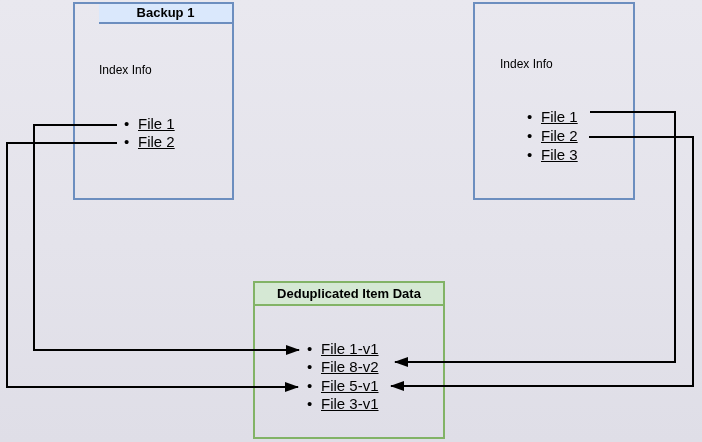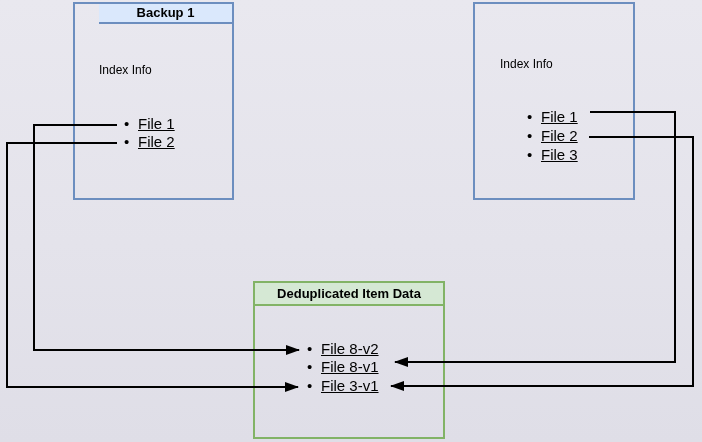--- a/index.html
+++ b/index.html
@@ -55,22 +55,23 @@
     <ul class="list">
       <li>File 1</li>
       <li>File 2</li>
       <li>File 3</li>
     </ul>
   </div>
 
   <div class="box green" id="dedup">
     <div class="hdr">Deduplicated Item Data</div>
     <ul class="list">
+      <li>File 1-v1</li>
       <li>File 8-v2</li>
-      <li>File 8-v1</li>
+      <li>File 5-v1</li>
       <li>File 3-v1</li>
     </ul>
   </div>
 
   <svg class="connectors" width="702" height="442" viewBox="0 0 702 442">
     <defs>
       <marker id="arrow" viewBox="0 0 14 10" refX="13" refY="5" markerWidth="14" markerHeight="10" orient="auto" markerUnits="userSpaceOnUse">
         <path d="M0,0 L14,5 L0,10 Z" fill="#000"></path>
       </marker>
     </defs>

